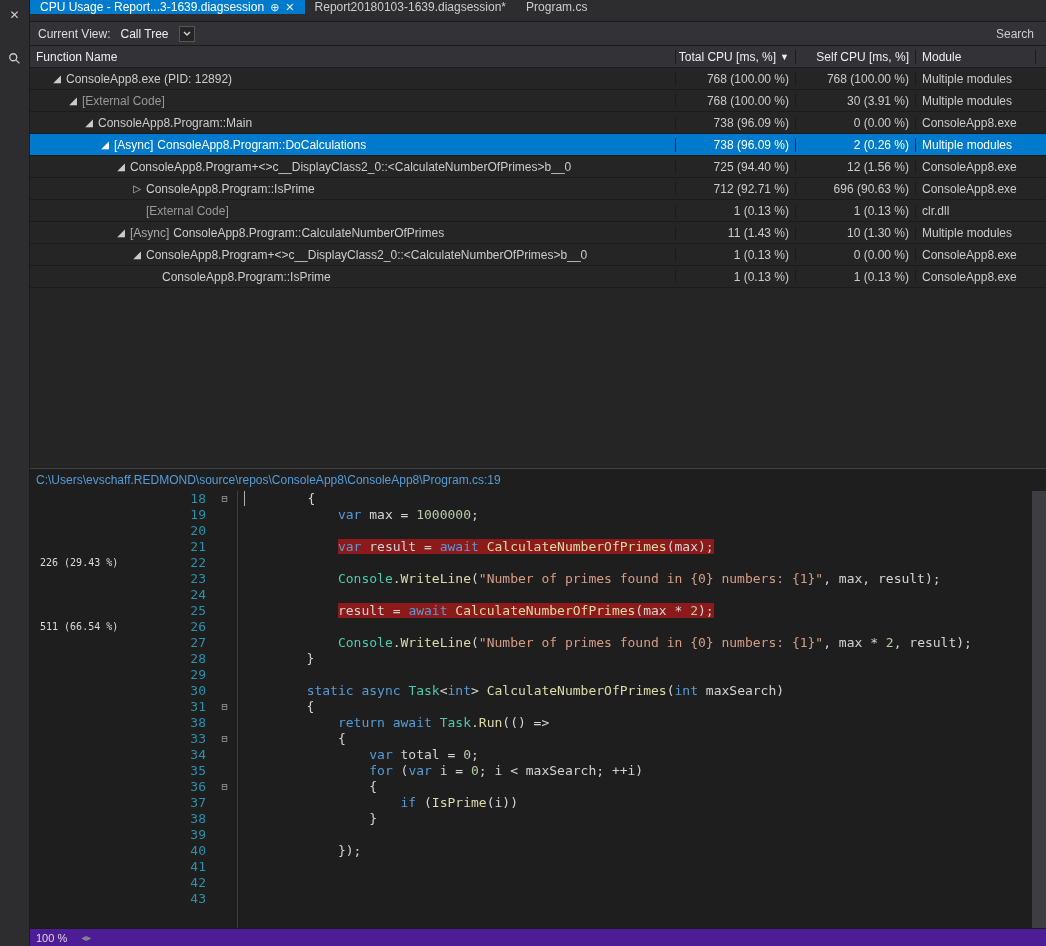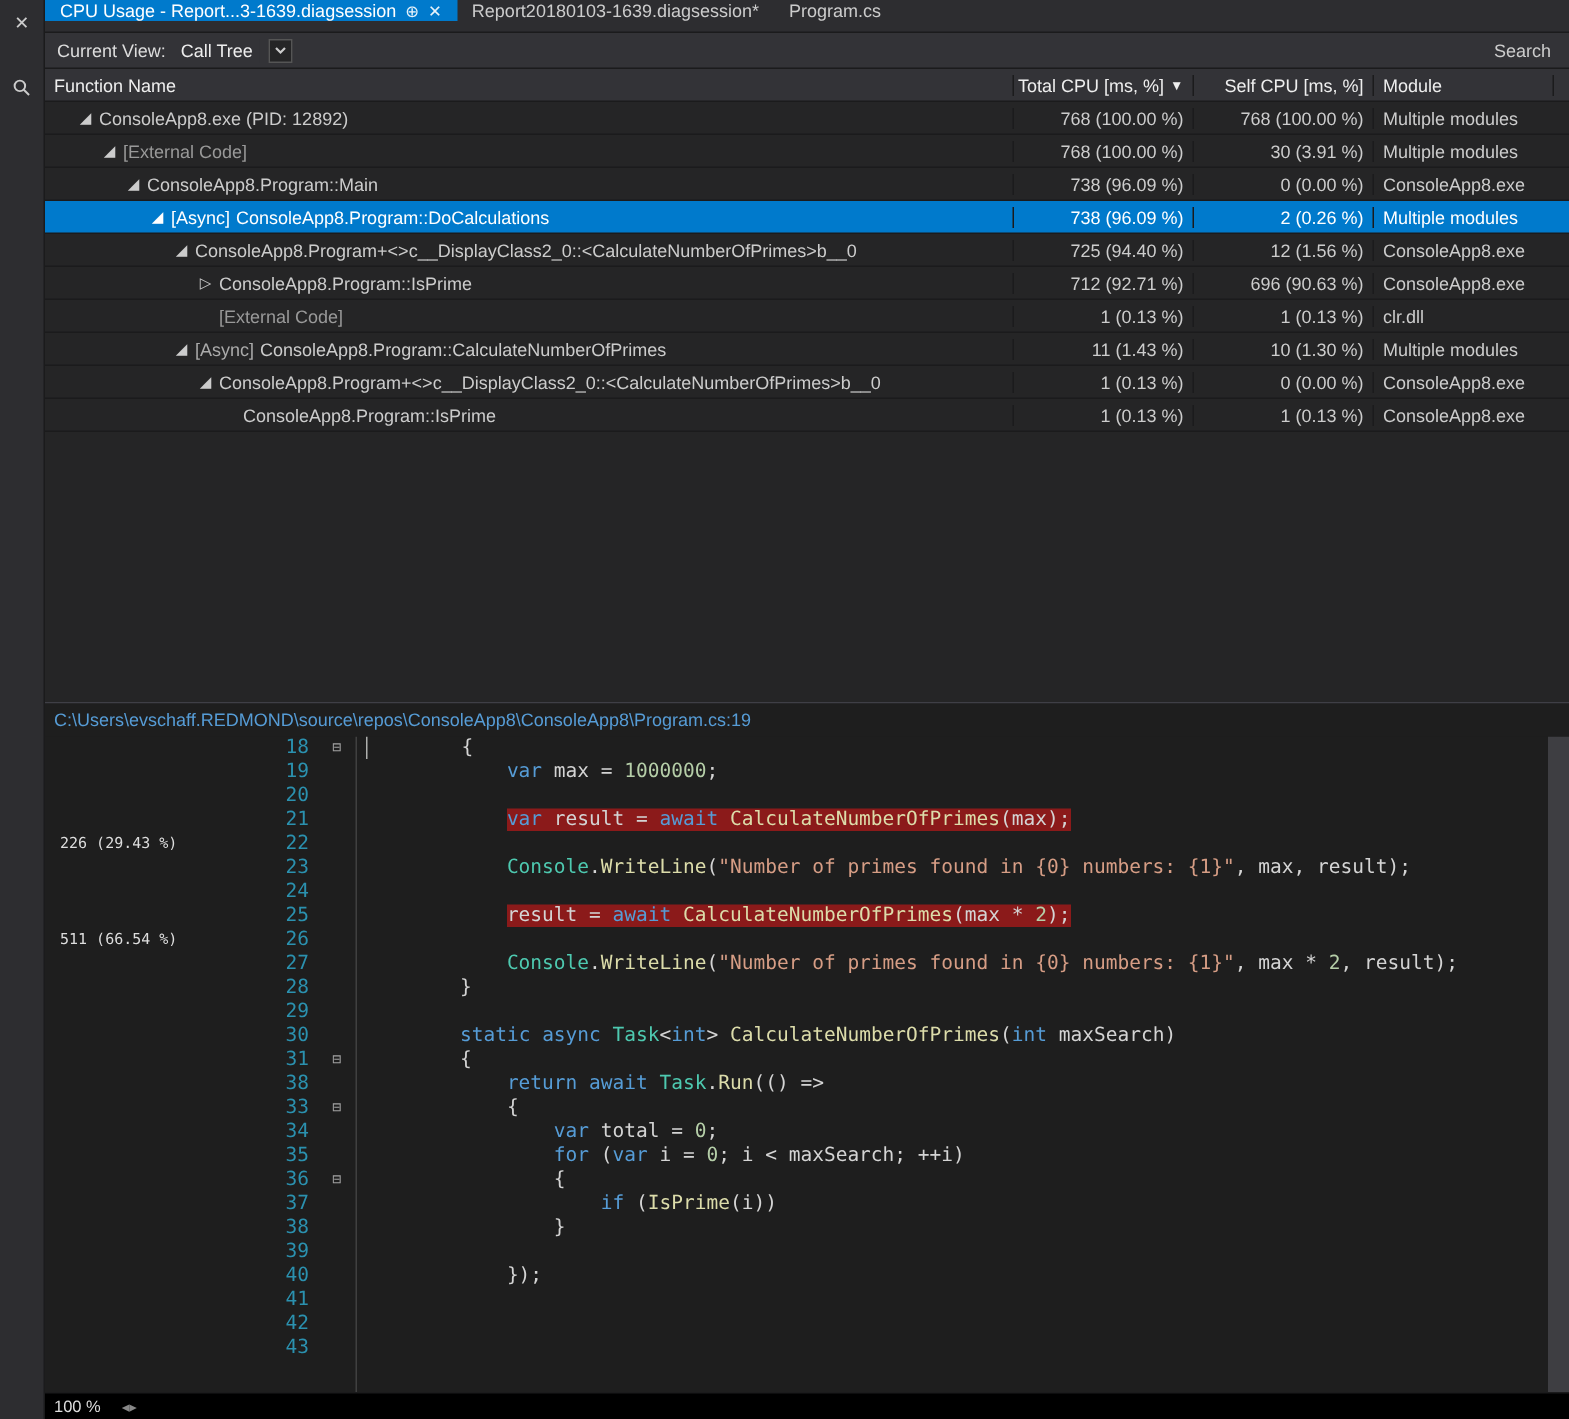--- a/index.html
+++ b/index.html
@@ -139,21 +139,21 @@
   .code-col .line { height:16px; white-space:pre; padding-left:6px; color:#d4d4d4;}
   .kw { color:#569cd6; }
   .type { color:#4ec9b0; }
   .method { color:#dcdcaa; }
   .str { color:#d69d85; }
   .num { color:#b5cea8; }
   .hl-red { background:#8b1a1a; }
   .cursor-line { border-left: 1px solid #aeafad; }
   .scroll-v { background:#3e3e42; }
   .zoom-bar {
-    height:18px; background:#000000; display:flex; align-items:center; padding:0 6px; gap:14px;
+    height:18px; background:#4c1d95; display:flex; align-items:center; padding:0 6px; gap:14px;
     border-top:1px solid #1b1b1c;
   }
   .zoom-bar .zoom-val { color:#ddd; font-size:11px;}
   .zoom-bar .arrows { color:#888; font-size:10px; display:flex; flex-direction:row; gap:2px; cursor:pointer;}
   .sort-icon { font-size:9px; }
 </style>
 </head>
 <body>
 
 <div class="left-gutter">

